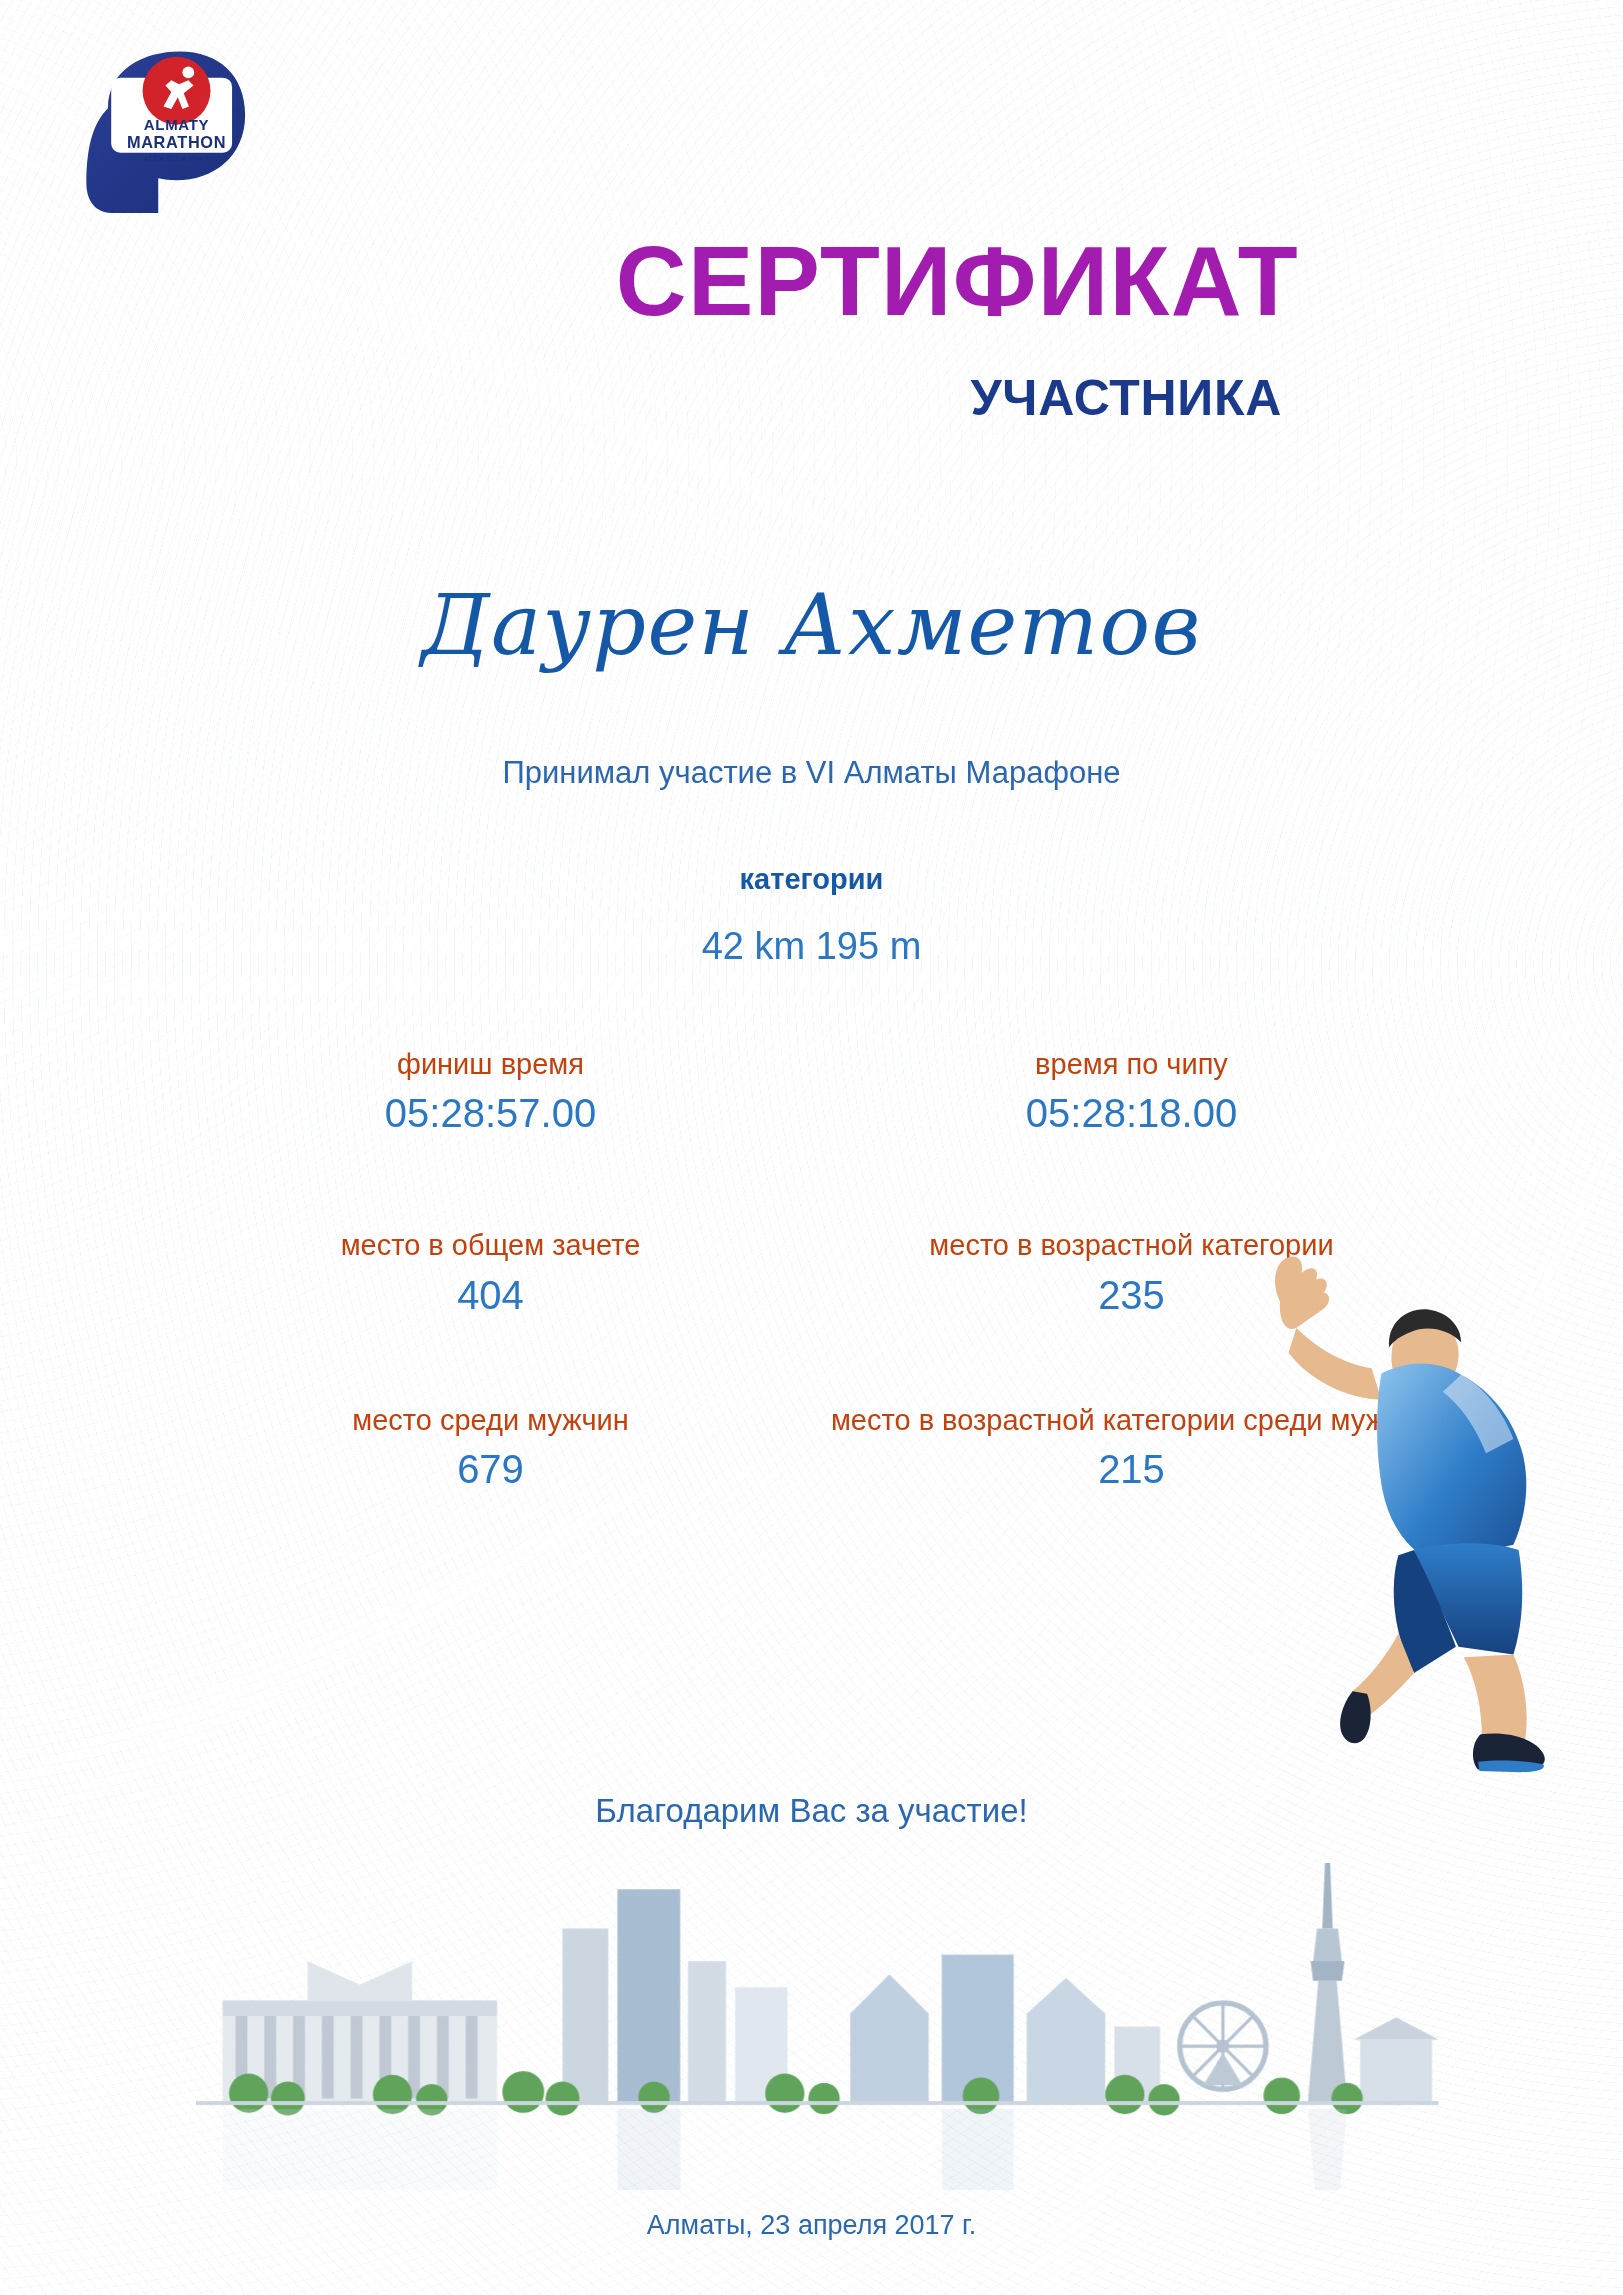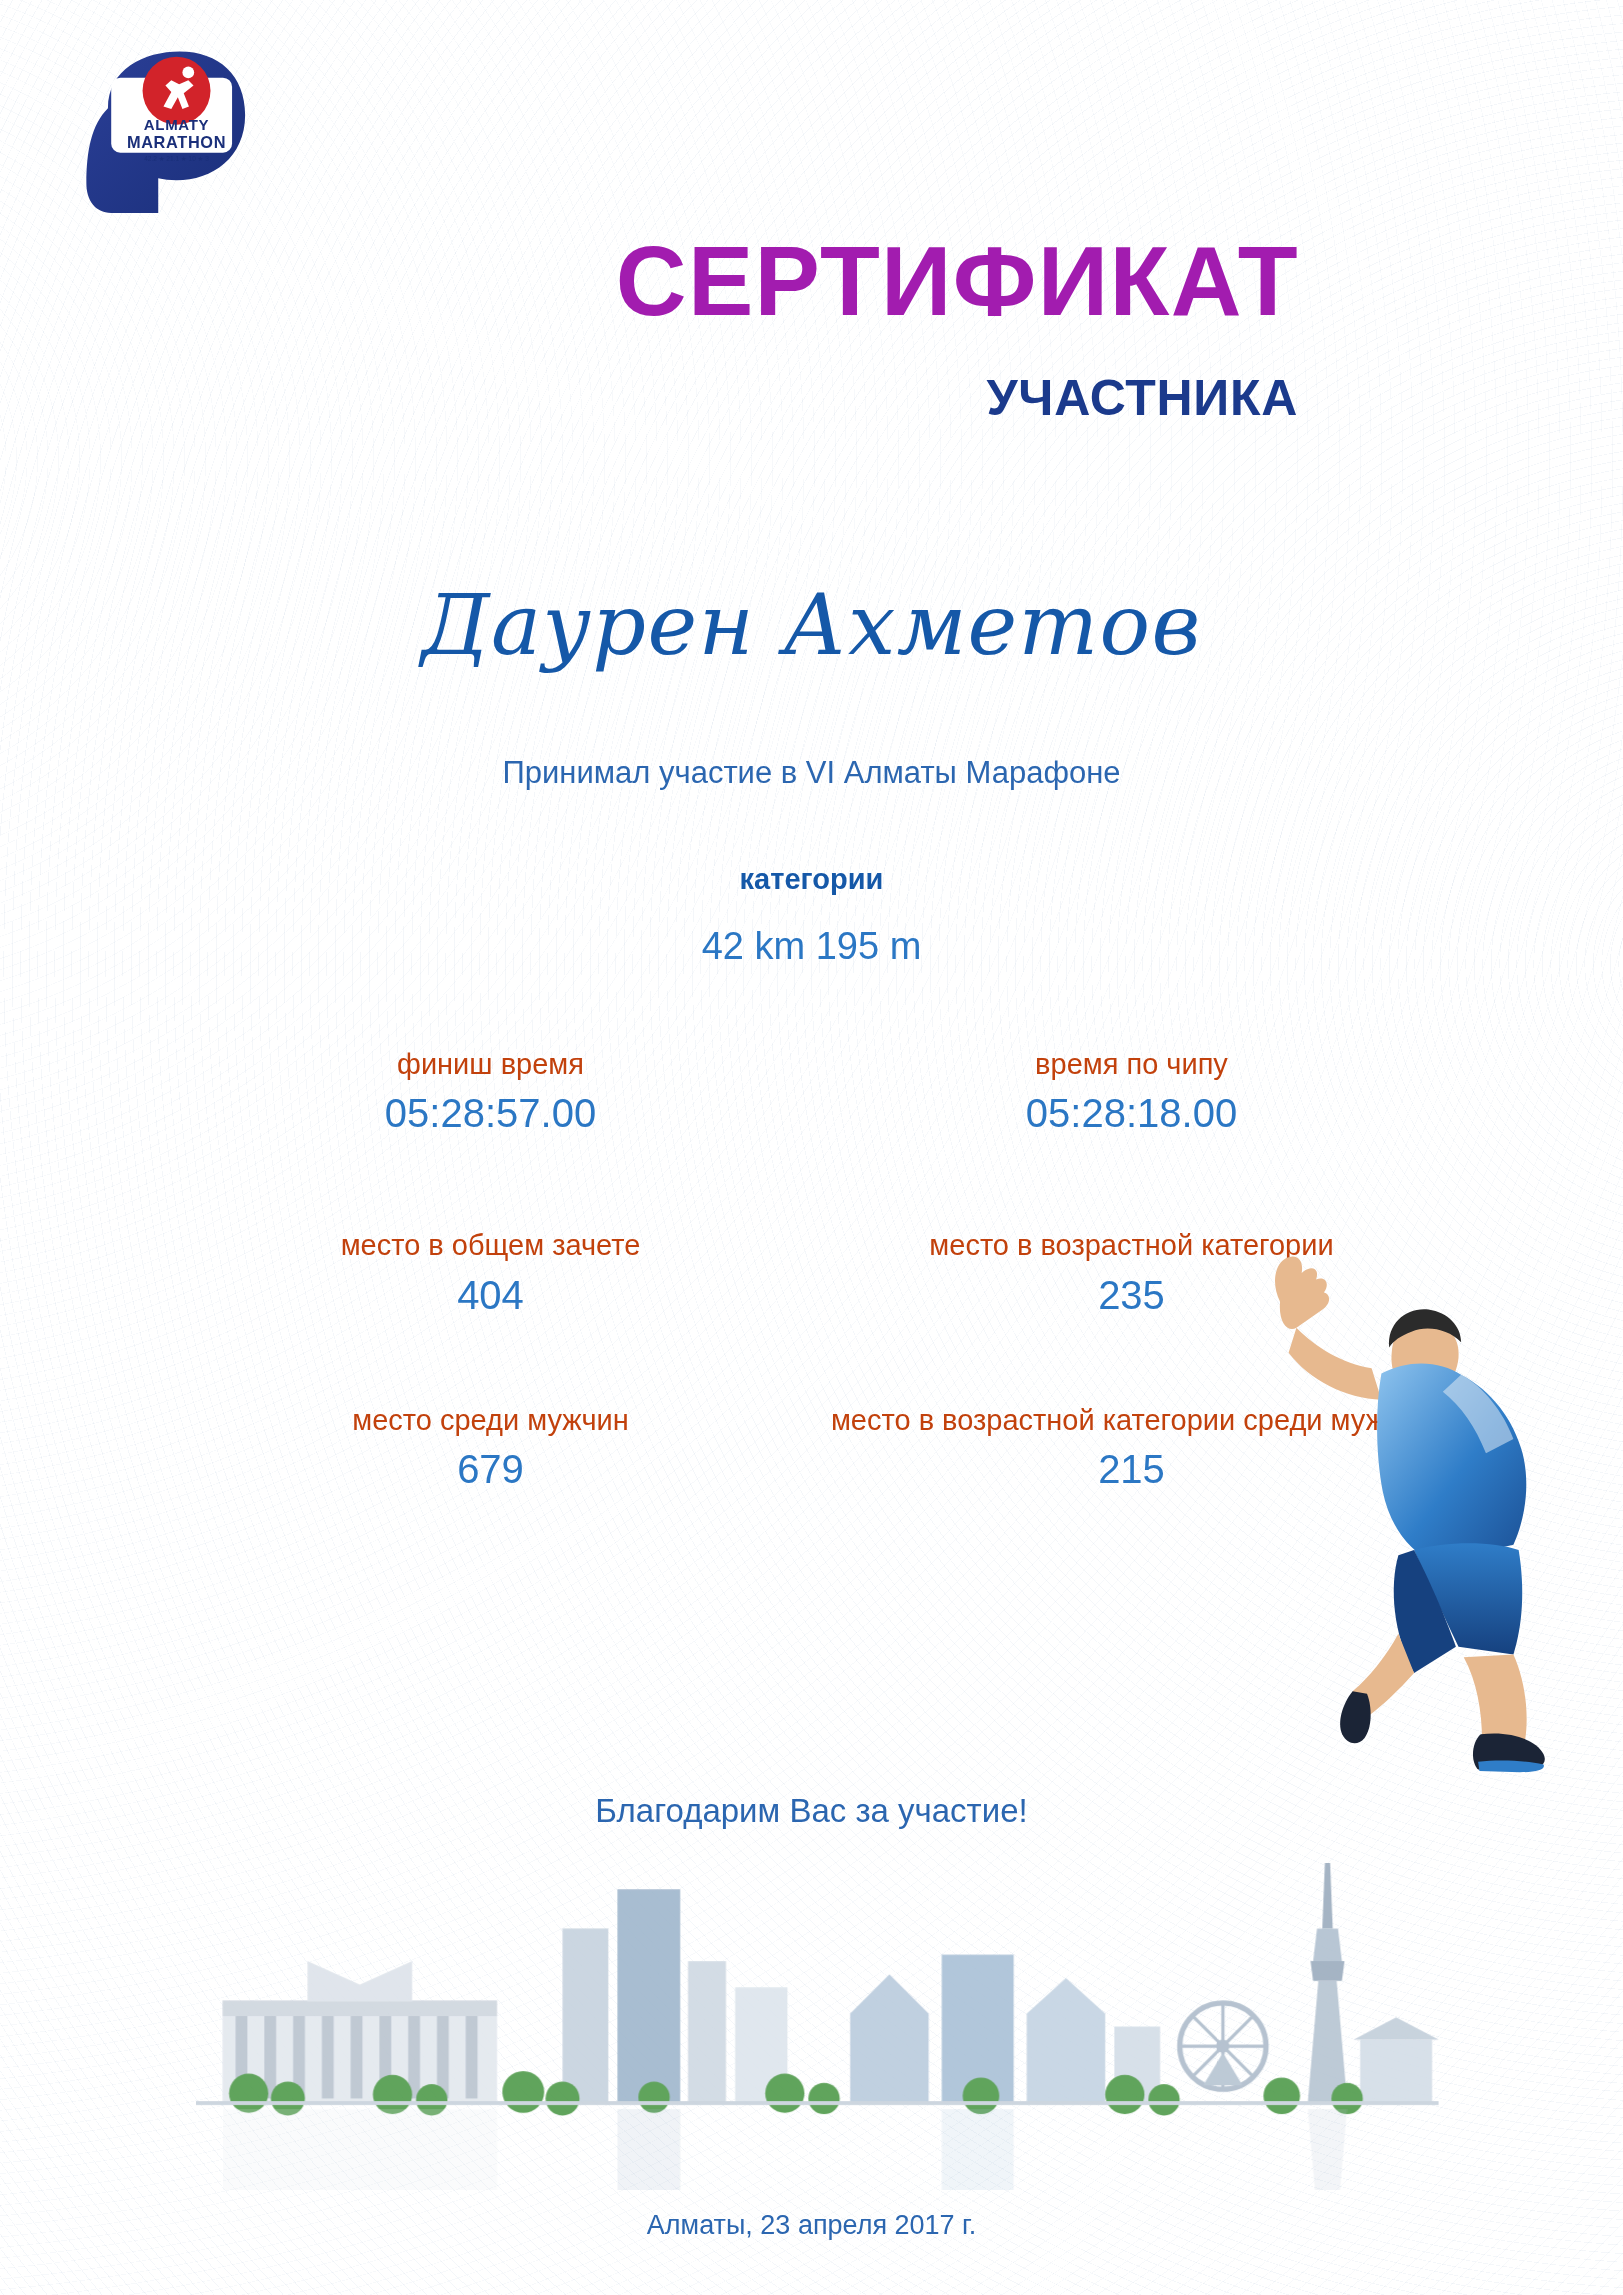--- a/index.html
+++ b/index.html
@@ -71,21 +71,20 @@
     left: 0;
     top: 373px;
     width: 1282px;
     text-align: right;
     font-family: "Liberation Sans", sans-serif;
     font-weight: bold;
     font-size: 50px;
     letter-spacing: 0.7px;
     color: #1b3a8c;
     line-height: 1;
-    padding-left: 16px;
   }
 
   
   .participant-name {
     position: absolute;
     left: 0;
     top: 576px;
     width: 1623px;
     text-align: center;
     font-family: "DejaVu Serif", serif;

